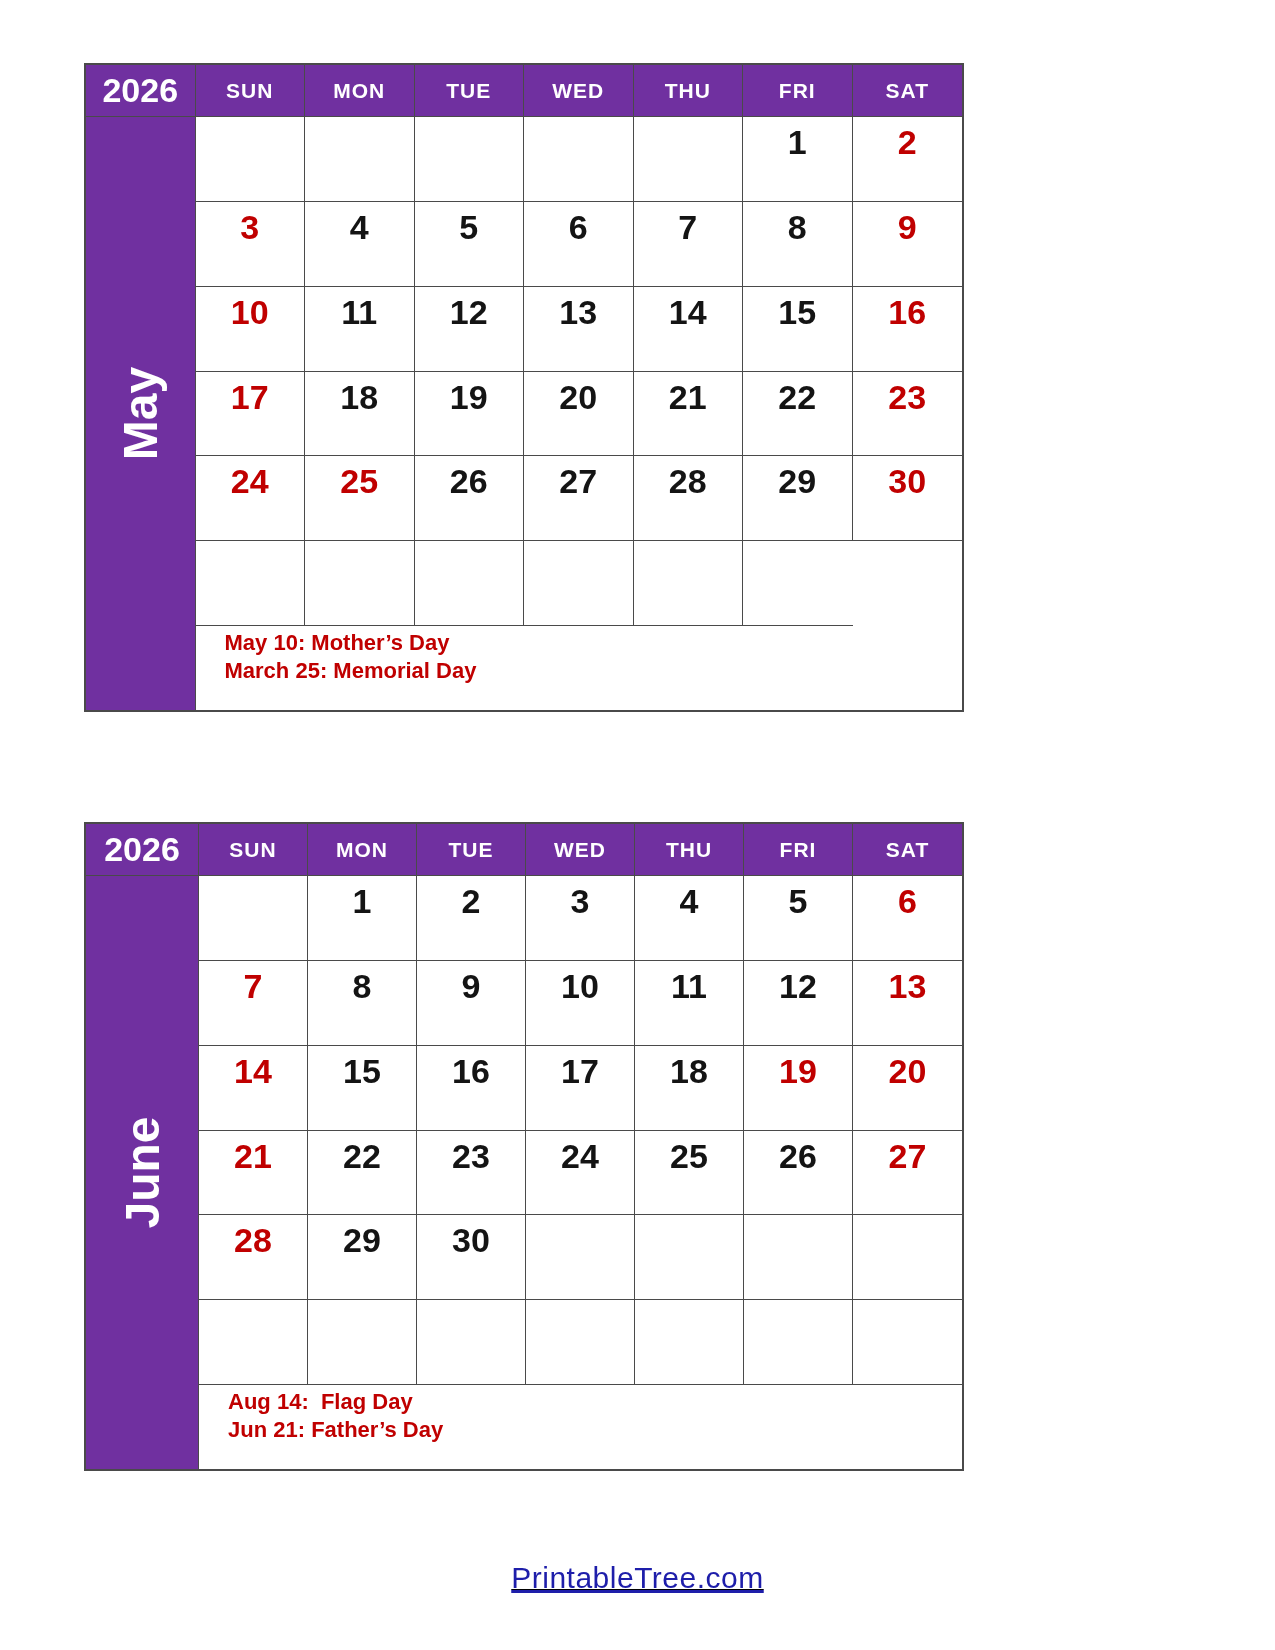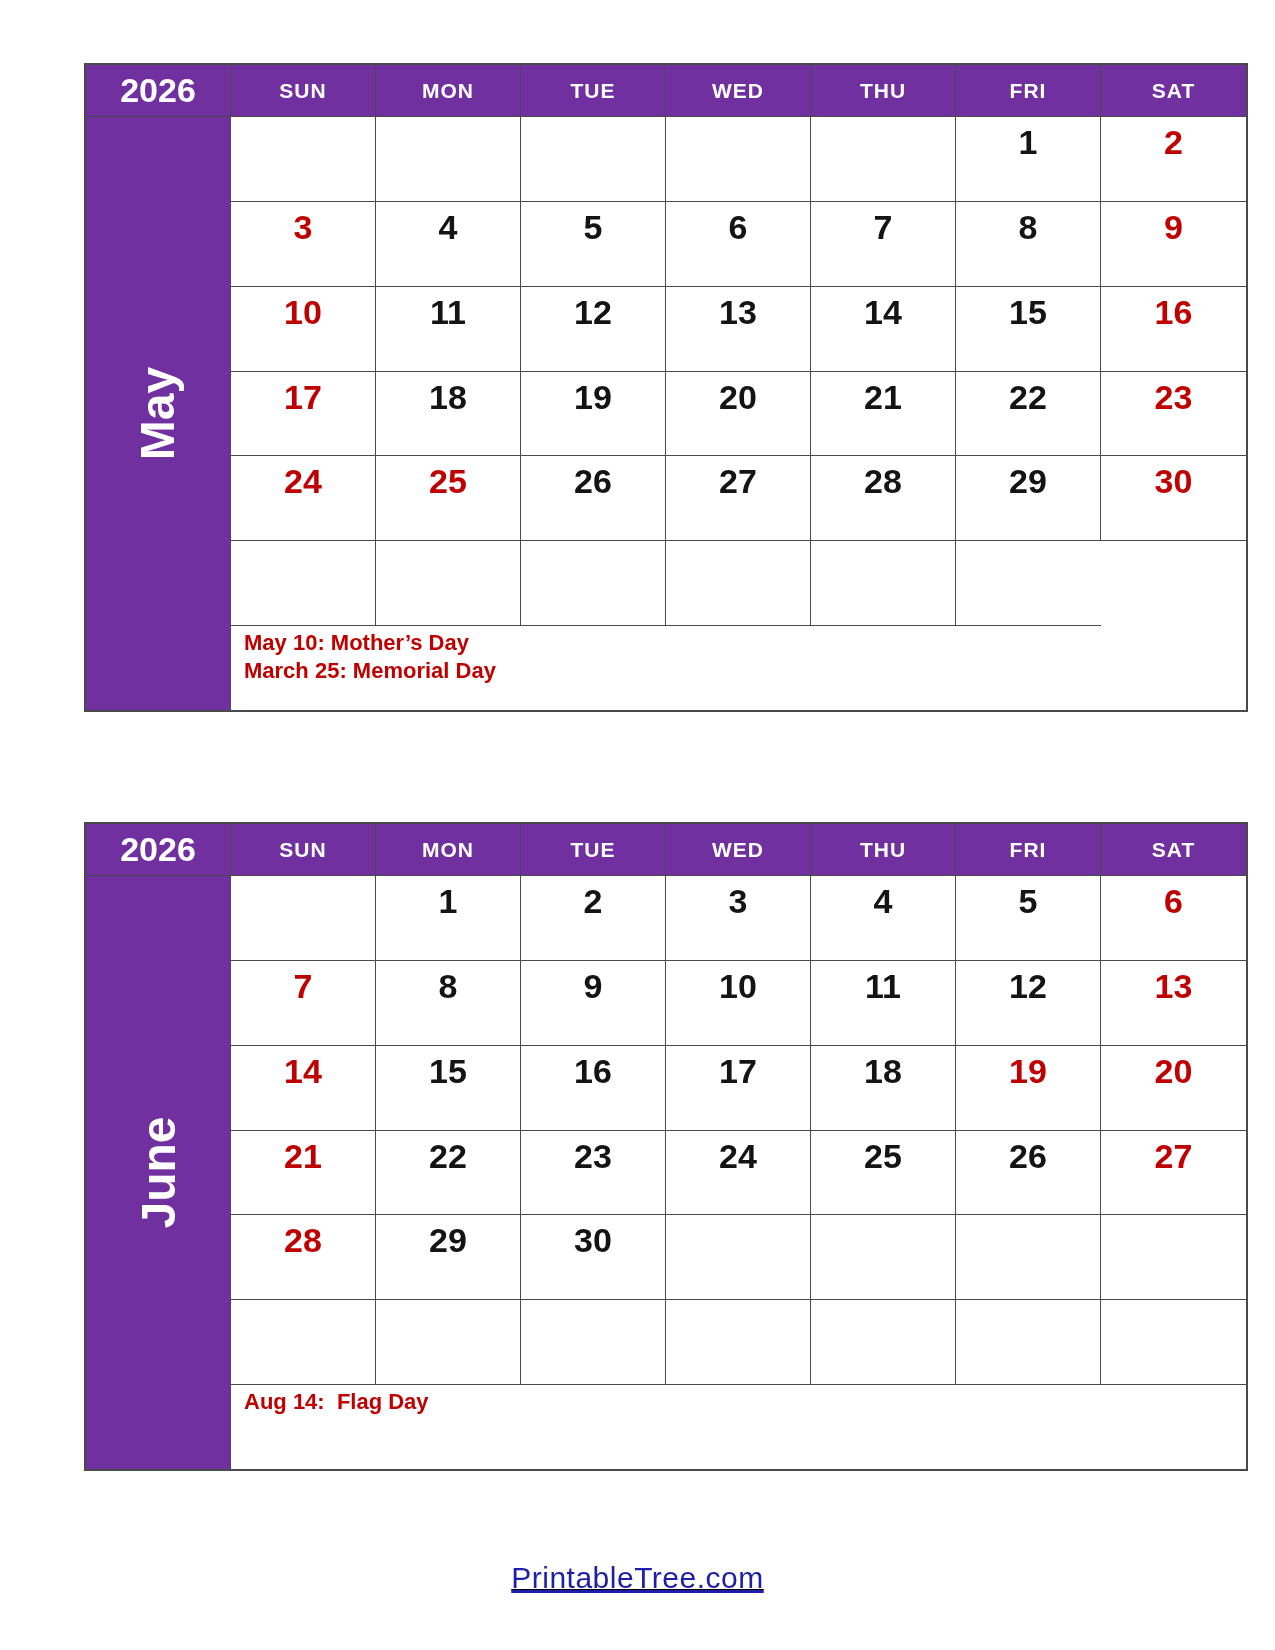--- a/index.html
+++ b/index.html
@@ -10,21 +10,21 @@
     --date-black:#141414;
   }
   *{margin:0;padding:0;box-sizing:border-box;}
   html,body{background:#ffffff;}
   body{
     width:1275px;height:1650px;position:relative;
     font-family:"Liberation Sans","DejaVu Sans",sans-serif;
     overflow:hidden;
   }
   .cal{
-    position:absolute;left:84px;width:1164px;height:649px;
+    position:absolute;left:84px;width:880px;height:649px;
     display:grid;
     grid-template-columns:repeat(8,1fr);
     grid-template-rows:52px repeat(6,1fr) 84px;
     border:2.5px solid var(--line);
     background:#ffffff;
   }
   .cal-may{top:63px;}
   .cal-june{top:822px;}
   .cell{
     border-right:1.5px solid var(--line);
@@ -50,21 +50,21 @@
   .dcell{
     background:#ffffff;
     text-align:center;padding-top:6px;
     font-size:34px;font-weight:bold;color:var(--date-black);
   }
   .dcell.red{color:var(--red);}
   .lastcol{border-right:none;}
   .holiday{
     grid-column:2 / span 7;grid-row:8;
     border-right:none;border-bottom:none;
-    padding:3px 0 0 13px;
+    padding:3px 0 0 29px;
   }
   .holiday-line{
     font-size:22px;font-weight:bold;color:var(--red);
     line-height:1.27;white-space:pre;
   }
   .footer{
     position:absolute;top:1561px;left:0;width:100%;
     text-align:center;
     text-decoration:underline;
   }
@@ -184,18 +184,19 @@
     <div class="cell dcell lastcol"></div>
     <div class="cell dcell"></div>
     <div class="cell dcell"></div>
     <div class="cell dcell"></div>
     <div class="cell dcell"></div>
     <div class="cell dcell"></div>
     <div class="cell dcell"></div>
     <div class="cell dcell lastcol"></div>
     <div class="cell holiday">
       <div class="holiday-line">Aug 14:  Flag Day</div>
+      <div class="holiday-line">Jun 21: Father’s Day</div>
     </div>
   </section>
 
 <div class="footer">
   <a>PrintableTree.com</a>
 </div>
 
 </body></html>

